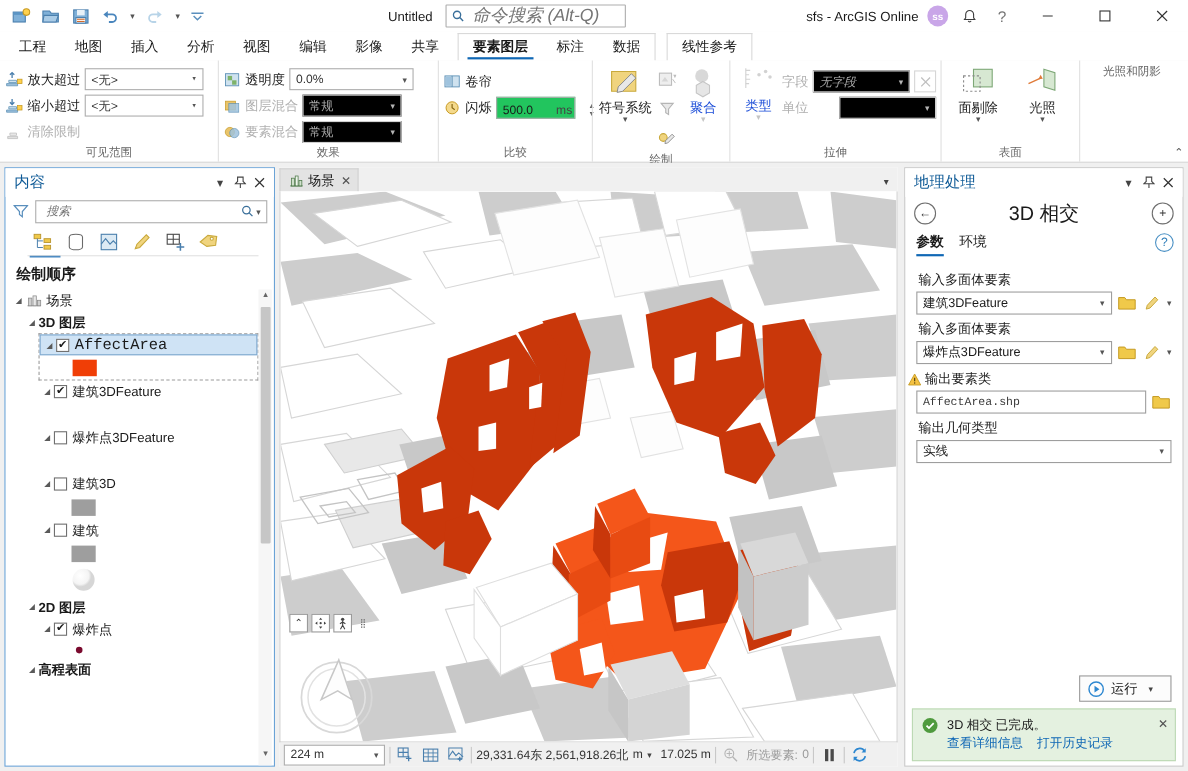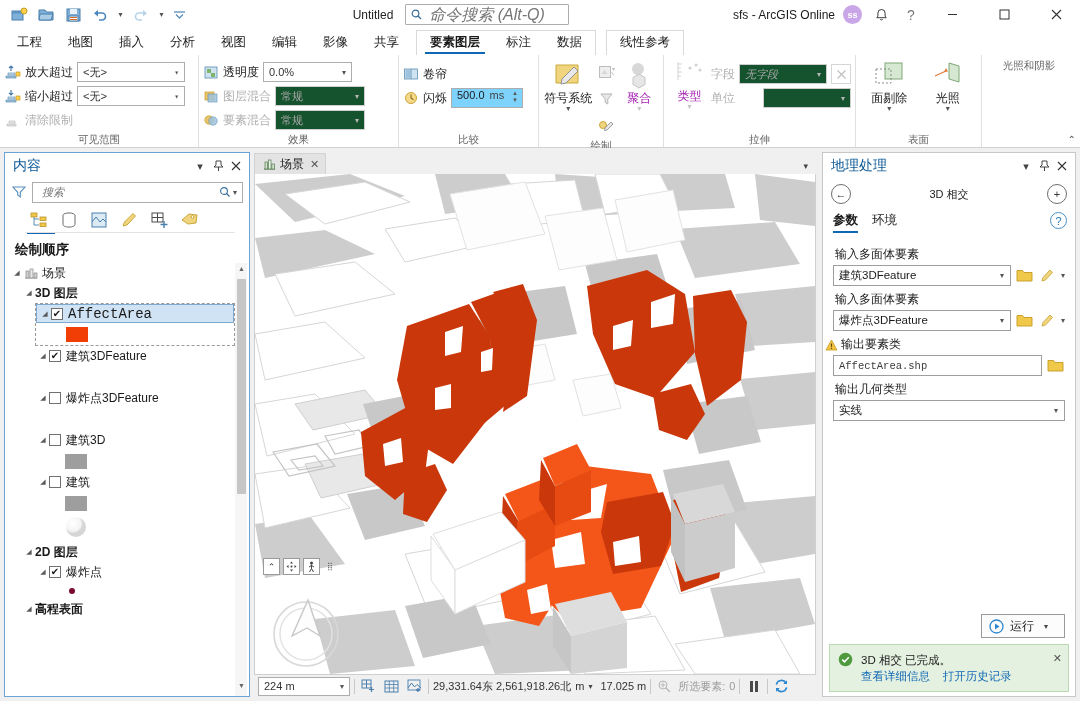--- a/index.html
+++ b/index.html
@@ -78,32 +78,32 @@
   .rgroup-label {
     height: 15px; line-height: 15px; text-align: center; font-size: 10.5px; color: #666;
   }
   .rrow { display: flex; align-items: center; height: 24px; gap: 4px; }
   .rlabel { font-size: 12px; color: #1a1a1a; white-space: nowrap; }
   .rlabel.dim { color: #b0b0b0; }
   .rcombo {
     height: 20px; border: 1px solid #adadad; background: #fff; display: flex;
     align-items: center; padding: 0 2px 0 5px; font-size: 11px; color: #333;
   }
-  .rcombo.dis { background: #14532d; color: #a8a8a8; border-color: #cfcfcf; }
+  .rcombo.dis { background: #000000; color: #a8a8a8; border-color: #cfcfcf; }
   .rcombo .val { flex: 1; white-space: nowrap; overflow: hidden; }
   .rcombo .cv { font-size: 8px; color: #555; padding: 0 3px; }
   .rcombo.dis .cv { color: #b5b5b5; }
-  .rspin { height: 20px; border: 1px solid #adadad; background:#7dd3fc; display:flex; align-items:flex-start; padding-left:5px; font-size: 11px; }
+  .rspin { height: 20px; border: 1px solid #adadad; background:#22c55e; display:flex; align-items:flex-end; padding-left:5px; font-size: 11px; gap: 16px; }
   .spin-arrows { display:flex; flex-direction:column; justify-content:center; width:14px; color:#555; font-size:7px; line-height:7px; align-items:center;}
   .big-btn {
     display: flex; flex-direction: column; align-items: center; justify-content: flex-start;
     width: 62px; padding-top: 2px; cursor: pointer; text-align: center;
   }
   .big-btn .bt { font-size: 12px; color: #1a1a1a; line-height: 14px; margin-top: 1px; }
-  .big-btn .bt.dim { color: #a21caf; }
+  .big-btn .bt.dim { color: #1d4ed8; }
   .big-btn .cv { font-size: 8px; color: #555; line-height: 8px; }
   .big-btn.sel { background: #bcdcf4; }
   .big-btn.sel .bt { color: #0b5ea8; }
   .small-icon-col { display:flex; flex-direction:column; gap:3px; padding-top:2px; }
   .mini-btn { width: 26px; height: 24px; display:flex; align-items:center; justify-content:center; }
   .icn { display: inline-flex; align-items: center; justify-content: center; }
   .collapse-ribbon { position: absolute; right: 4px; bottom: 2px; font-size: 10px; color:#555; cursor:pointer;}
 
   
   .main { position: absolute; top: 148px; left: 0; width: 1080px; height: 553px; background:#f0f0f0; }
@@ -176,21 +176,21 @@
   .coord-txt { font-size: 11px; color:#333; white-space:nowrap; font-family:"Liberation Sans", sans-serif;}
   .sel-txt { color:#9a9a9a; font-size:11px; white-space:nowrap;}
 
   
   .pane-gp {
     position:absolute; left: 822px; top: 4px; width: 254px; height: 545px;
     background:#fff; border:1px solid #c8c8c8; display:flex; flex-direction:column;
   }
   .gp-nav { height: 30px; display:flex; align-items:center; padding: 0 8px; }
   .gp-nav .circ { width:20px; height:20px; border-radius:50%; border:1px solid #6e6e6e; display:flex; align-items:center; justify-content:center; font-size:11px; color:#333; cursor:pointer;}
-  .gp-tool-title { flex:1; text-align:center; font-size: 11px; color:#1a1a1a;}
+  .gp-tool-title { flex:1; text-align:center; font-size: 18px; color:#1a1a1a;}
   .gp-tabs { height: 26px; display:flex; align-items:center; padding: 0 10px; gap: 14px; position: relative;}
   .gp-tab { font-size: 12.5px; color:#1a1a1a; cursor:pointer; position:relative; padding-bottom: 4px;}
   .gp-tab.active { font-weight:bold; }
   .gp-tab.active::after { content:''; position:absolute; left:0; right:0; bottom:0; height:2px; background:#1068b5;}
   .gp-help { position:absolute; right: 8px; top:3px; width:17px; height:17px; border-radius:50%; border:1px solid #4a90c4; color:#2d7cb8; display:flex; align-items:center; justify-content:center; font-size:11px; cursor:pointer;}
   .gp-body { flex:1; padding: 6px 10px 0 10px; overflow:hidden;}
   .gp-flabel { font-size: 12px; color:#1a1a1a; margin: 5px 0 2px 2px; display:flex; align-items:center; gap:3px;}
   .gp-frow { display:flex; align-items:center; gap:4px;}
   .gp-input {
     flex:1; height: 21px; border:1px solid #9e9e9e; background:#fff; display:flex; align-items:center;
@@ -378,21 +378,21 @@
       <div class="rgroup-body" style="flex-direction:column; padding-top:2px;">
         <div class="rrow">
           <span class="icn">
             <svg width="16" height="15" viewBox="0 0 16 15">
                 <rect x="2" y="2" width="12" height="11" fill="#cfe2ef" stroke="#5b8fb5" stroke-width=".8"></rect>
                 <rect x="4" y="4" width="4" height="4" fill="#7eb36a"></rect>
                 <rect x="8" y="8" width="4" height="4" fill="#7eb36a"></rect>
               </svg>
           </span>
           <span class="rlabel">透明度</span>
-          <div class="rcombo" style="width:89px;">
+          <div class="rcombo" style="width:113px;">
             <span class="val">0.0%</span>
             <span class="cv">▾</span>
           </div>
         </div>
         <div class="rrow">
           <span class="icn">
             <svg width="16" height="15" viewBox="0 0 16 15">
                 <rect x="2" y="3" width="9" height="8" fill="#e9c46a" stroke="#c99e2e" stroke-width=".7"></rect>
                 <rect x="5" y="5" width="9" height="8" fill="#9fc3de" stroke="#5b8fb5" stroke-width=".7" opacity=".85"></rect>
               </svg>

